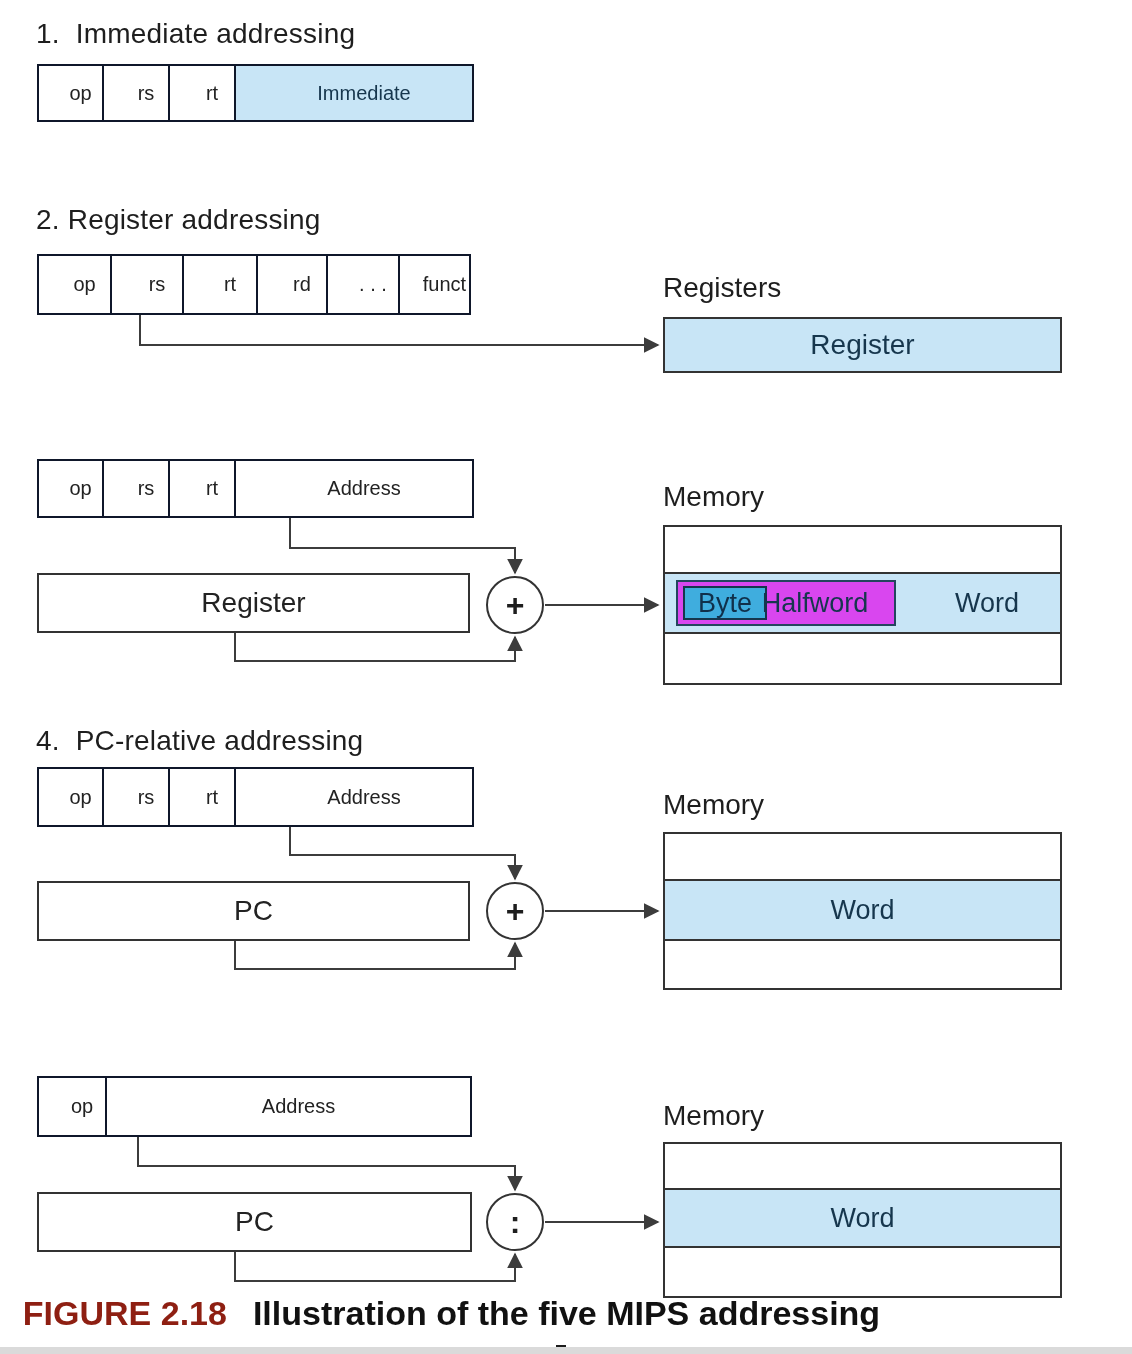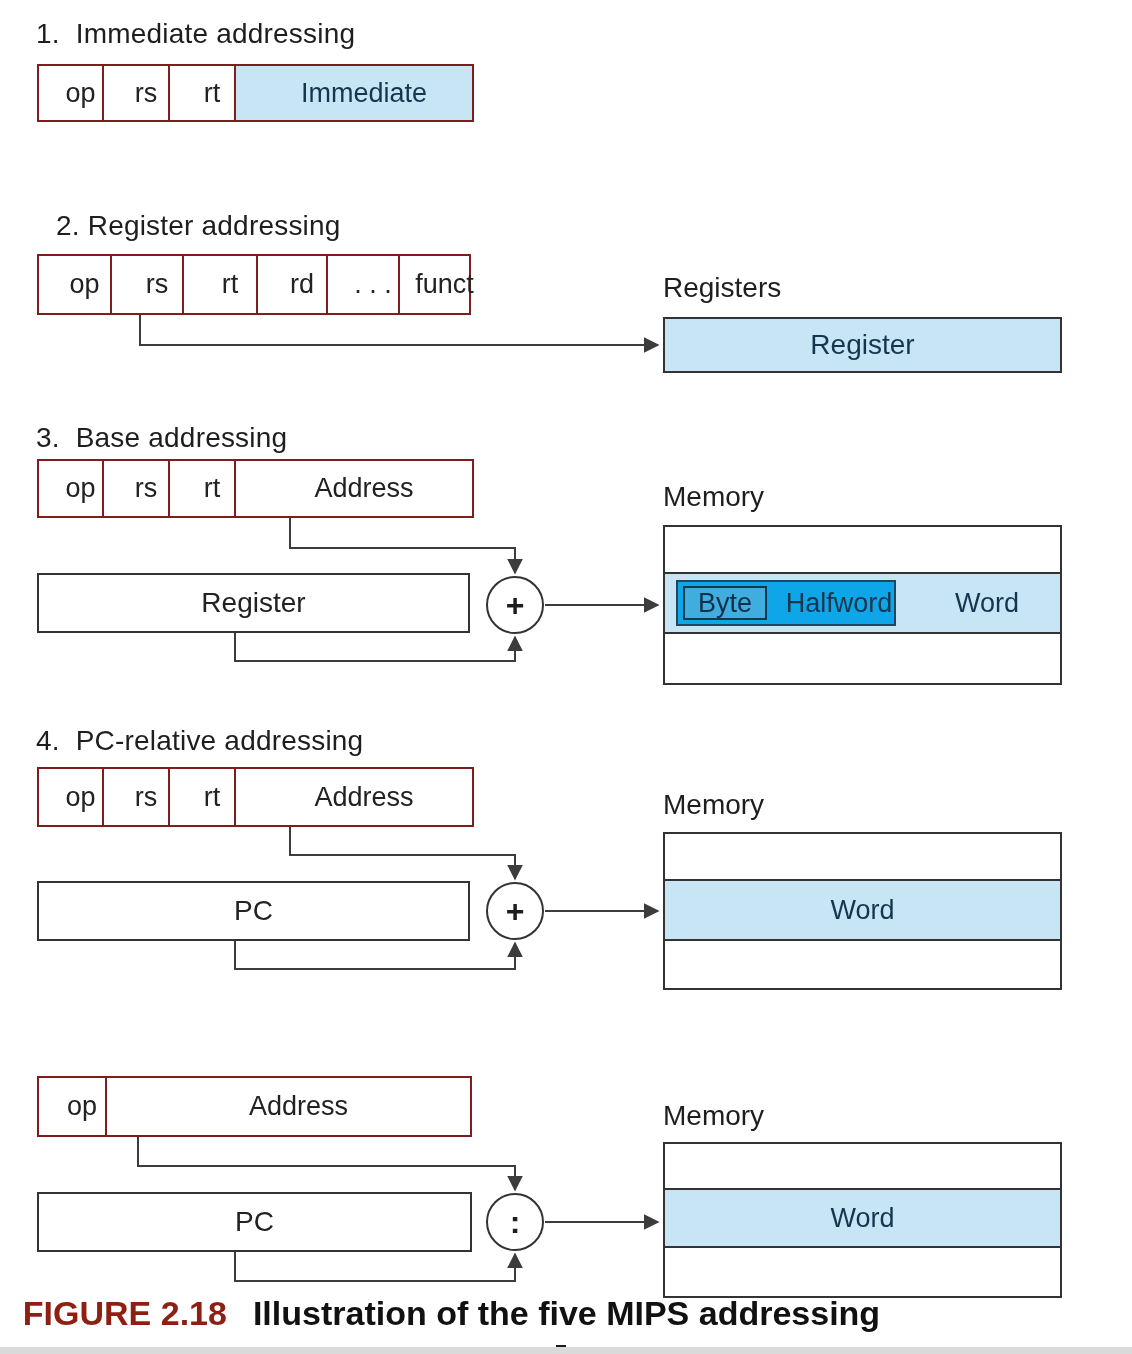--- a/index.html
+++ b/index.html
@@ -6,23 +6,23 @@
   #canvas{
     position:relative;width:1132px;height:1354px;background:#ffffff;
     font-family:"Liberation Sans",sans-serif;overflow:hidden;
   }
   .sec-title{
     position:absolute;font-size:28px;color:#1e1e1e;white-space:pre;
     letter-spacing:0.2px;
   }
   .irow{position:absolute;display:flex;}
   .cell{
-    box-sizing:border-box;border:2px solid #7f1d1d;background:#ffffff;
+    box-sizing:border-box;border:2px solid #0f172a;background:#ffffff;
     display:flex;align-items:center;justify-content:center;
-    font-size:27px;color:#222222;margin-left:-2px;padding-left:20px;
+    font-size:20px;color:#222222;margin-left:-2px;padding-left:20px;
   }
   .cell:first-child{margin-left:0;}
   .cell.blue{background:#c8e5f6;color:#16364d;}
   .widebox{
     position:absolute;box-sizing:border-box;border:2px solid #333333;background:#ffffff;
     display:flex;align-items:center;justify-content:center;font-size:28px;color:#222222;
   }
   .widebox.blue{background:#c8e5f6;color:#16364d;}
   .bank-title{
     position:absolute;left:663px;width:399px;
@@ -38,29 +38,29 @@
     display:flex;align-items:center;justify-content:center;
     font-size:27px;color:#16364d;
   }
   .circle-op{
     position:absolute;box-sizing:border-box;width:58px;height:58px;border-radius:50%;
     border:2px solid #333333;background:#ffffff;display:flex;align-items:center;
     justify-content:center;font-size:32px;font-weight:bold;color:#1e1e1e;
   }
   .hw-box{
     position:absolute;left:11px;top:6px;width:220px;height:46px;box-sizing:border-box;
-    border:2px solid #24455e;background:#0ea5e9;
+    border:2px solid #24455e;background:#d946ef;
   }
   .byte-box{
     position:absolute;left:5px;top:4px;width:84px;height:34px;box-sizing:border-box;
     border:2px solid #16364d;background:#3fadde;display:flex;align-items:center;
     justify-content:center;font-size:27px;color:#10304a;
   }
   .hw-label{
-    position:absolute;left:100px;top:0;width:122px;height:42px;display:flex;
+    position:absolute;left:76px;top:0;width:122px;height:42px;display:flex;
     align-items:center;justify-content:center;font-size:27px;color:#16364d;text-align:right;
   }
   .word-label{
     position:absolute;left:272px;top:0;width:100px;height:100%;display:flex;
     align-items:center;justify-content:center;font-size:27px;color:#16364d;
   }
   #wires{position:absolute;left:0;top:0;pointer-events:none;}
   .caption{
     position:absolute;left:0;top:1294px;width:903px;display:flex;
     justify-content:center;gap:26px;font-size:34px;font-weight:bold;color:#111111;
@@ -76,33 +76,32 @@
 <div id="canvas">
 
   <div class="sec-title" style="left:36px;top:18px;">1.  Immediate addressing</div>
   <div class="irow" style="left:37px;top:64px;height:58px;">
     <div class="cell" style="width:67px;">op</div>
     <div class="cell" style="width:68px;">rs</div>
     <div class="cell" style="width:68px;">rt</div>
     <div class="cell blue" style="width:240px;">Immediate</div>
   </div>
 
-  <div class="sec-title" style="left:36px;top:210px;margin-left:20px;">2. Register addressing</div>
+  <div class="sec-title" style="left:36px;top:204px;">2. Register addressing</div>
   <div class="irow" style="left:37px;top:254px;height:61px;">
     <div class="cell" style="width:75px;">op</div>
     <div class="cell" style="width:74px;">rs</div>
     <div class="cell" style="width:76px;">rt</div>
     <div class="cell" style="width:72px;">rd</div>
     <div class="cell" style="width:74px;">. . .</div>
     <div class="cell" style="width:73px;">funct</div>
   </div>
   <div class="bank-title" style="top:272px;">Registers</div>
   <div class="widebox blue" style="left:663px;top:317px;width:399px;height:56px;">Register</div>
 
-  <div class="sec-title" style="left:36px;top:422px;">3.  Base addressing</div>
   <div class="irow" style="left:37px;top:459px;height:59px;">
     <div class="cell" style="width:67px;">op</div>
     <div class="cell" style="width:68px;">rs</div>
     <div class="cell" style="width:68px;">rt</div>
     <div class="cell" style="width:240px;">Address</div>
   </div>
   <div class="widebox" style="left:37px;top:573px;width:433px;height:60px;">Register</div>
   <div class="circle-op" style="left:486px;top:576px;">+</div>
   <div class="bank-title" style="top:481px;">Memory</div>
   <div class="membox" style="top:525px;height:160px;">

